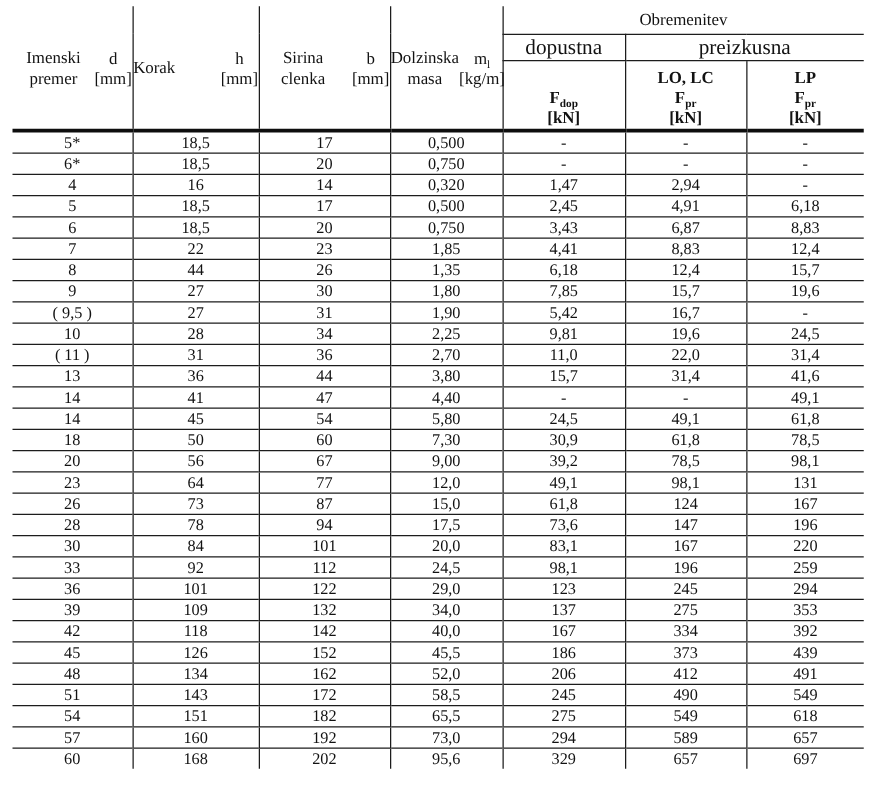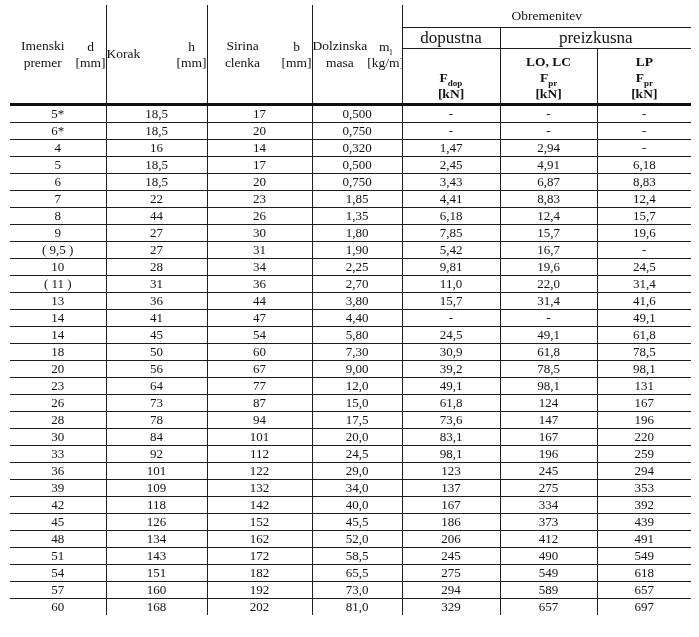--- a/index.html
+++ b/index.html
@@ -420,19 +420,19 @@
         <td>192</td>
         <td>73,0</td>
         <td>294</td>
         <td>589</td>
         <td>657</td>
       </tr>
       <tr>
         <td>60</td>
         <td>168</td>
         <td>202</td>
-        <td>81,0</td>
+        <td>95,6</td>
         <td>329</td>
         <td>657</td>
         <td>697</td>
       </tr>
     </tbody>
 </table>
 
 </body></html>

